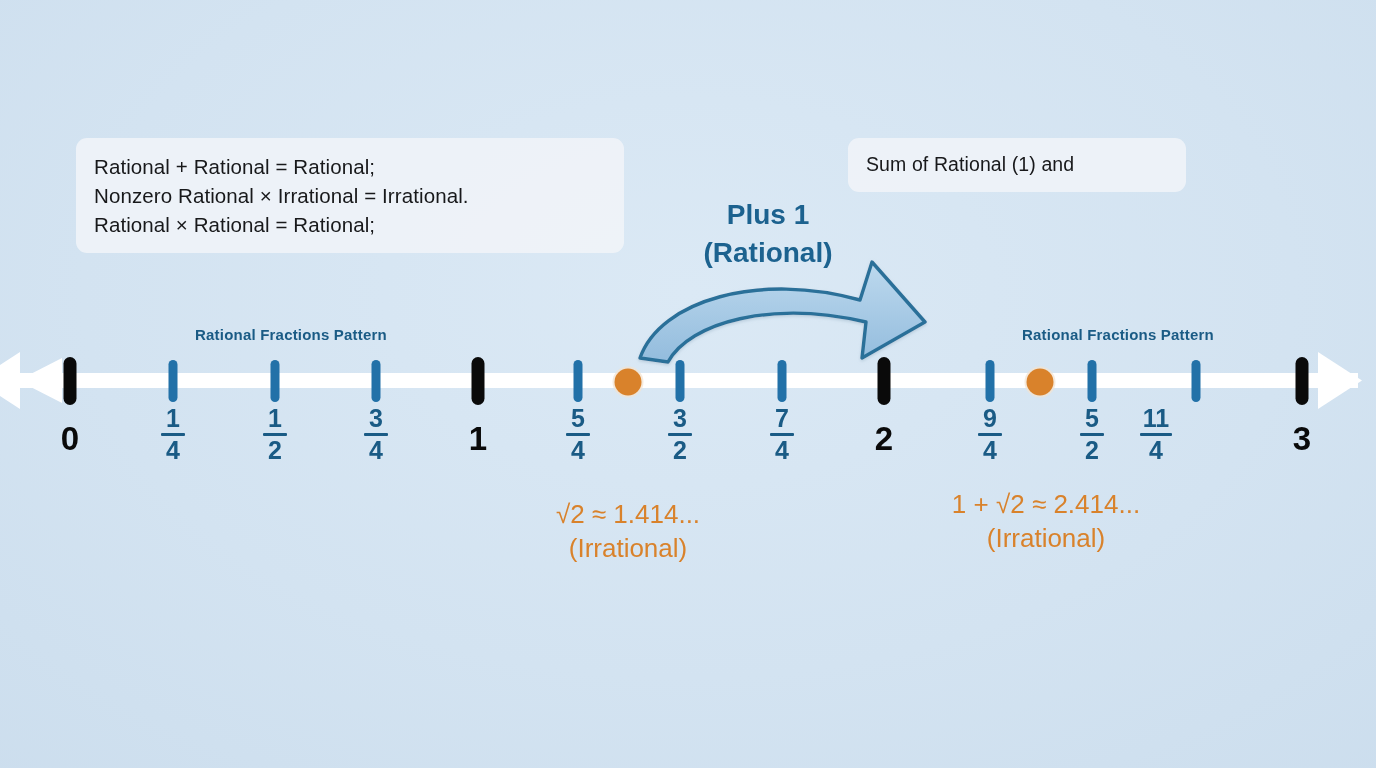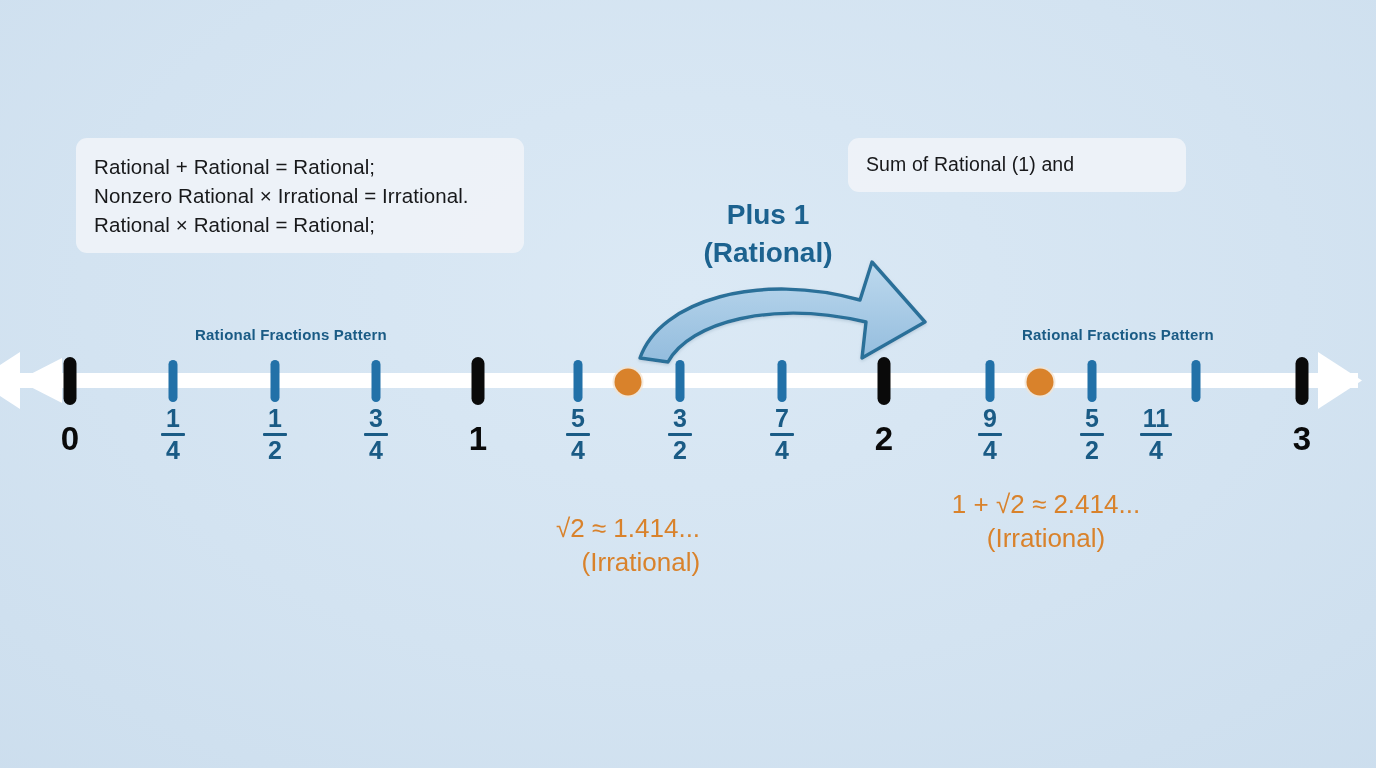--- a/index.html
+++ b/index.html
@@ -26,21 +26,21 @@
     background: rgba(240,244,248,0.88);
     border-radius: 11px;
     color: #18191b;
     line-height: 1.42;
     letter-spacing: 0.1px;
     box-sizing: border-box;
   }
   #callout-left {
     left: 76px;
     top: 138px;
-    width: 448px;
+    width: 548px;
     padding: 14px 18px 14px 18px;
     font-size: 20.5px;
   }
   #callout-right {
     left: 848px;
     top: 138px;
     width: 338px;
     padding: 13px 16px 13px 18px;
     font-size: 19.5px;
   }
@@ -246,21 +246,21 @@
       <div class="tick-label frac" style="left: 1092px;">
         <span class="num">5</span>
         <span class="bar" style="width: 24px;"></span>
         <span class="den">2</span>
       </div>
       <div class="tick-label frac" style="left: 1156px;">
         <span class="num">11</span>
         <span class="bar" style="width: 32px;"></span>
         <span class="den">4</span>
       </div>
-      <div class="irr-note" style="left: 628px; top: 512px; text-align: right;">
+      <div class="irr-note" style="left: 628px; top: 498px;">
         <span class="val">√2 ≈ 1.414...</span>
         <span class="tag">(Irrational)</span>
       </div>
       <div class="irr-note" style="left: 1035px; top: 488px; margin-left: 11px;">
         <span class="val">1 + √2 ≈ 2.414...</span>
         <span class="tag">(Irrational)</span>
       </div>
     </div>
 
 </div>

